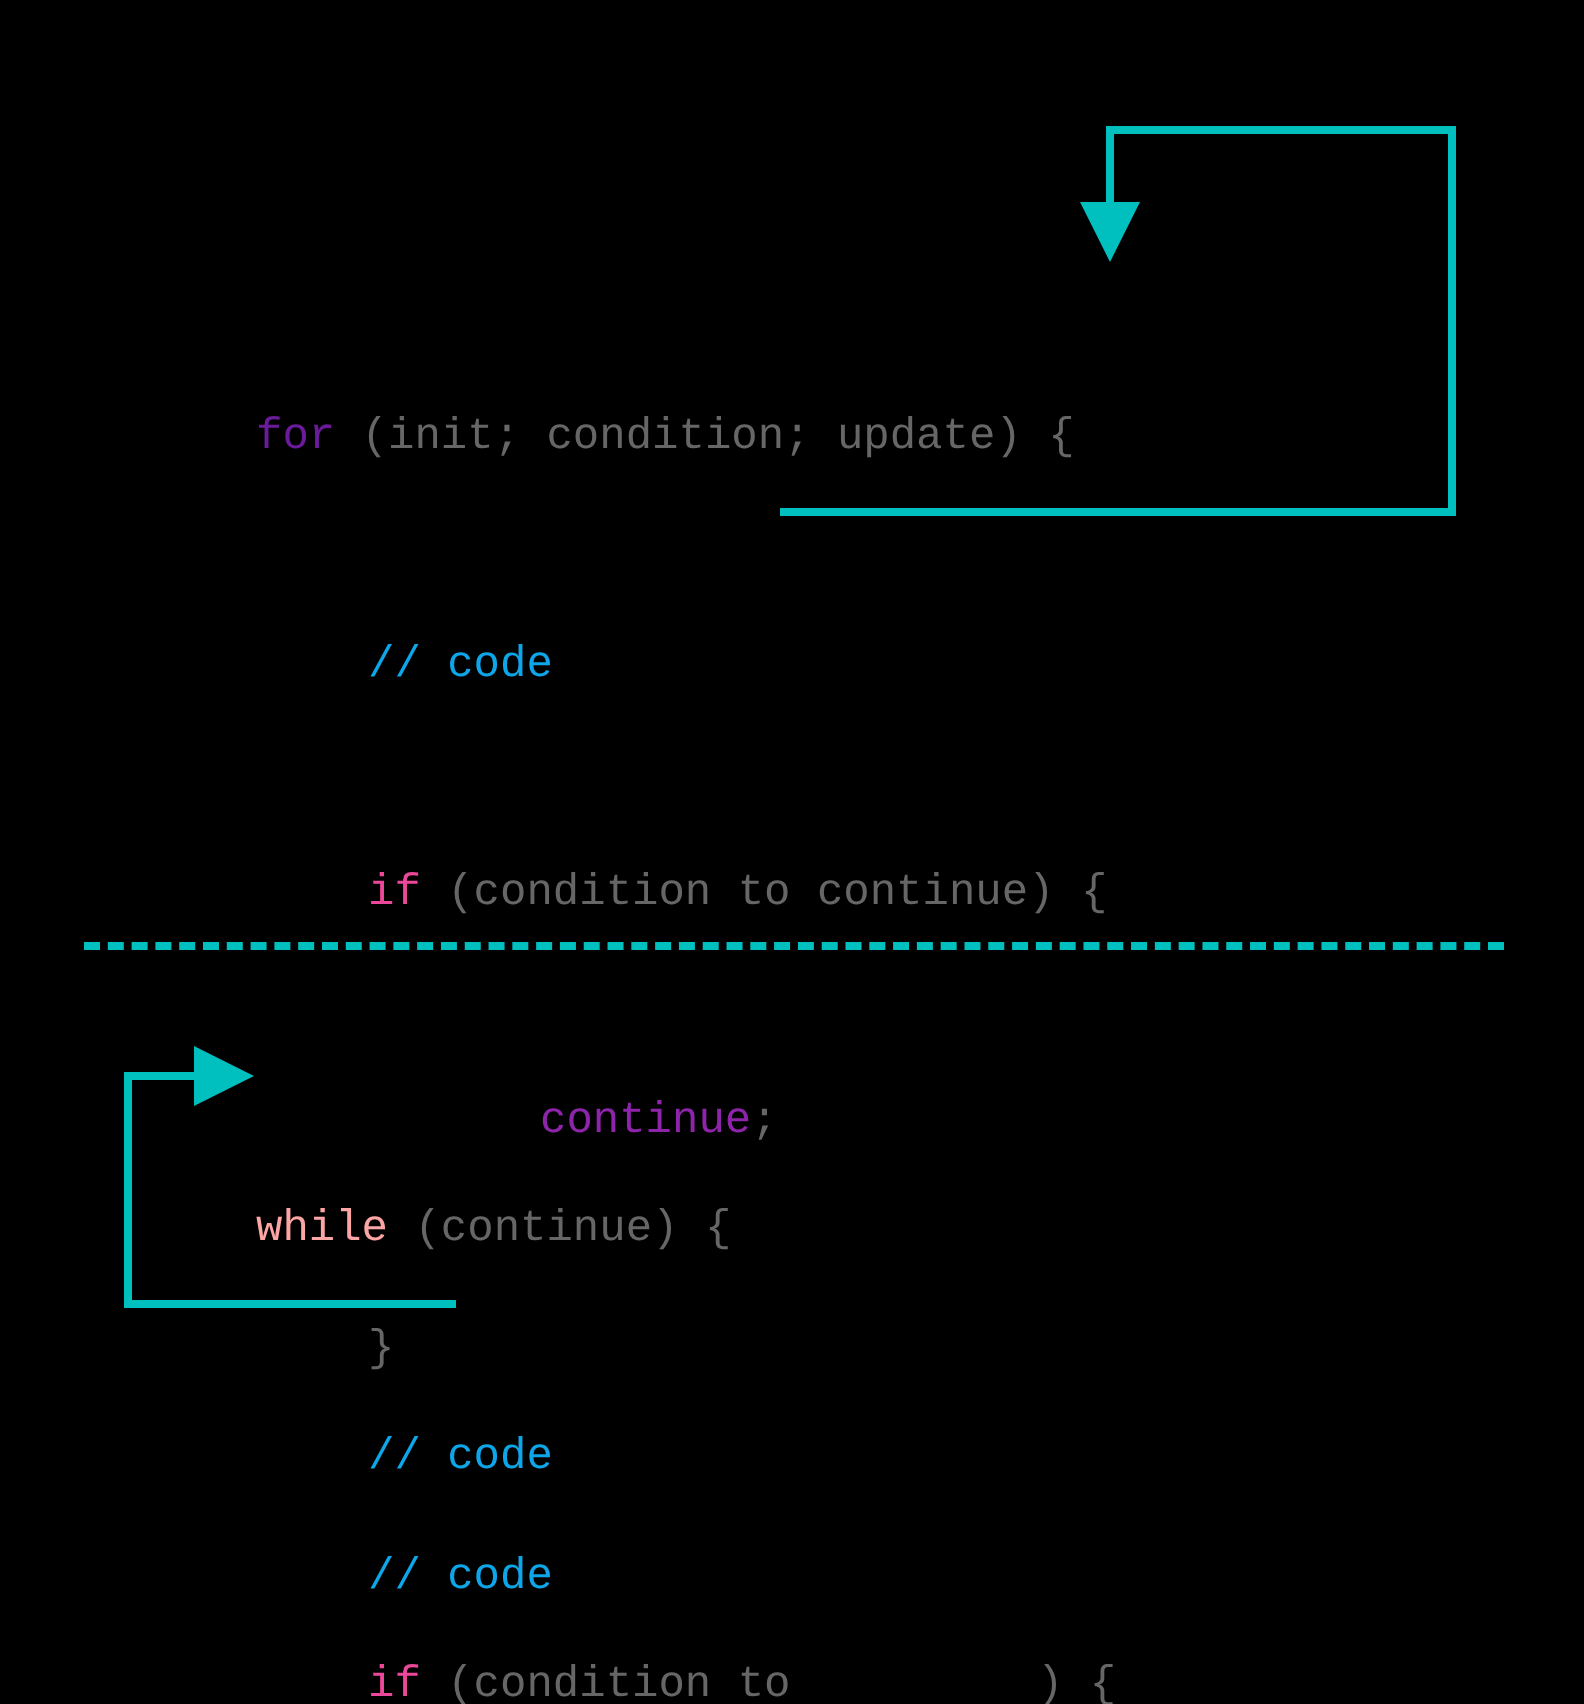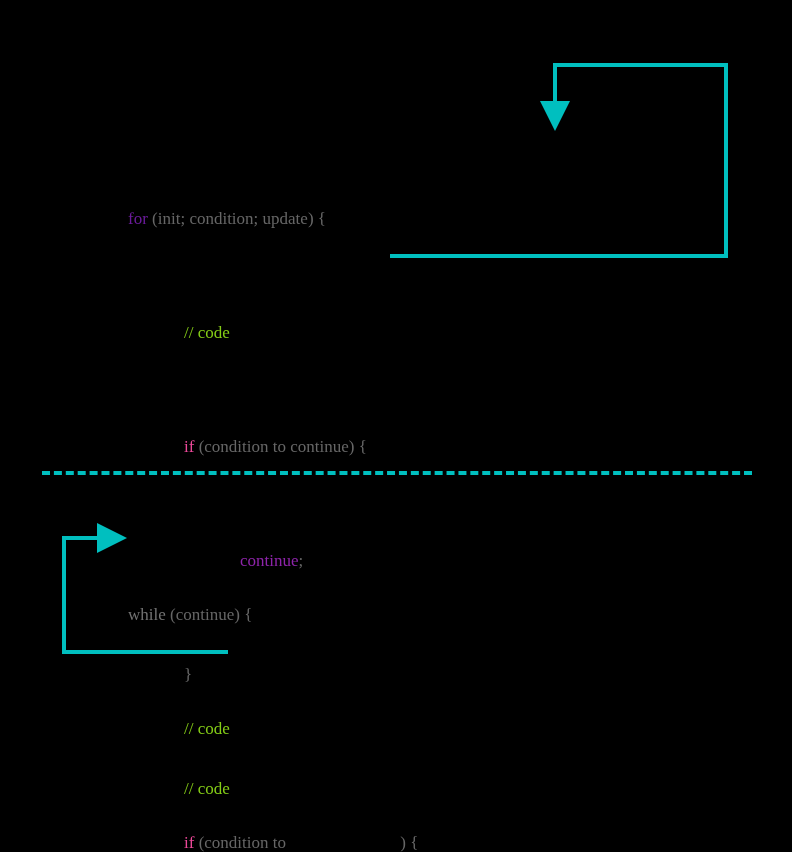--- a/index.html
+++ b/index.html
@@ -7,36 +7,36 @@
     padding: 0;
     background: #000;
     width: 792px;
     height: 852px;
     overflow: hidden;
   }
   .stage {
     position: relative;
     width: 640px;
     height: 852px;
-    font-family: Liberation Serif, serif;
-    font-size: 17px;
+    font-family: Liberation Mono, monospace;
+    font-size: 22px;
     line-height: 38px;
   }
   .code-block {
     position: absolute;
     white-space: pre;
   }
   .line { display: block; }
 
   
   .kw-for    { color: #6a1b9a; }  
-  .kw-while  { color: #737373; }  
+  .kw-while  { color: #fca5a5; }  
   .kw-if     { color: #ec4899; }  
-  .kw-cont   { color: #8e24aa; }  
-  .comment   { color: #84cc16; }  
+  .kw-cont   { color: #8e24aa; margin-left: 30px; }  
+  .comment   { color: #0ea5e9; }  
   .punc      { color: #666666; }  
   .txt       { color: #666666; }
 
   
   .divider {
     position: absolute;
     left: 42px;
     width: 710px;
     top: 471px;
     border-top: 4px dashed #00bfbf;

